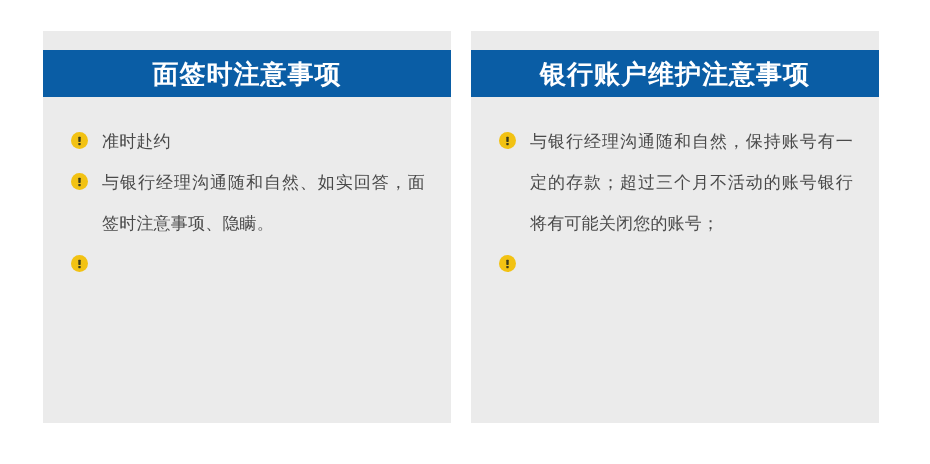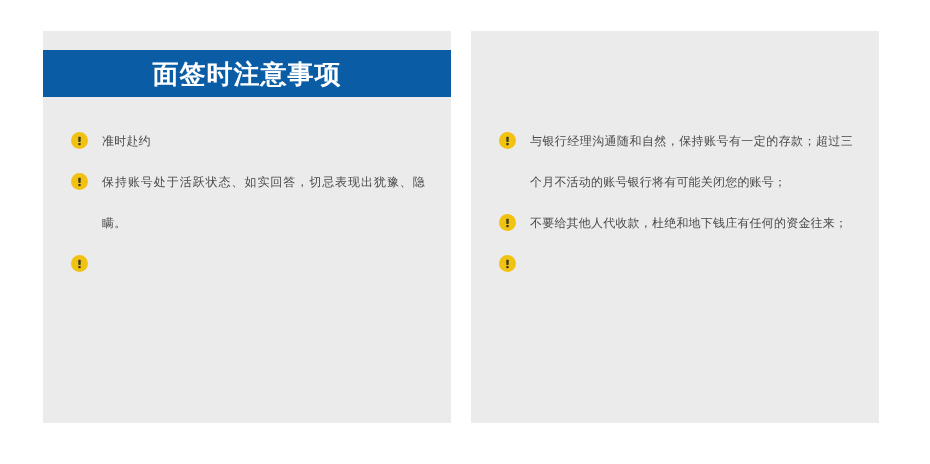--- a/index.html
+++ b/index.html
@@ -78,21 +78,21 @@
     background: #f2c213;
     display: flex;
     align-items: center;
     justify-content: center;
     box-sizing: border-box;
   }
   .warn-icon svg { display: block; }
 
   .tip-text {
     display: block;
-    font-size: 12px;
+    font-size: 17px;
     line-height: 41px;
     color: #4a4a4a;
     font-family: "DejaVu Sans", "Liberation Sans", sans-serif;
     text-align: justify;
     text-justify: inter-character;
     letter-spacing: 0.2px;
   }
 </style>
 </head>
 <body>
@@ -115,57 +115,51 @@
         <span class="tip-text">准时赴约</span>
       </div>
 
       <div class="tip-item">
         <span class="warn-icon">
           <svg width="11" height="11" viewBox="0 0 11 11" aria-hidden="true">
             <rect x="4.3" y="1.7" width="2.4" height="5.2" rx="0.6" fill="#3b3b1a"></rect>
             <rect x="4.3" y="8.0" width="2.4" height="2.2" rx="0.6" fill="#3b3b1a"></rect>
           </svg>
         </span>
-        <span class="tip-text">保持账号处于活跃状态、如实回答，切忌表现出犹豫、隐瞒。</span>
+        <span class="tip-text">与银行经理沟通随和自然、如实回答，面签时注意事项、隐瞒。</span>
       </div>
 
       <div class="tip-item">
         <span class="warn-icon">
           <svg width="11" height="11" viewBox="0 0 11 11" aria-hidden="true">
             <rect x="4.3" y="1.7" width="2.4" height="5.2" rx="0.6" fill="#3b3b1a"></rect>
             <rect x="4.3" y="8.0" width="2.4" height="2.2" rx="0.6" fill="#3b3b1a"></rect>
           </svg>
         </span>
       </div>
 
     </div>
   </div>
 
   <div class="panel panel-right">
+    <div class="panel-header">
+      <span class="panel-title">银行账户维护注意事项</span>
+    </div>
     <div class="panel-body">
 
       <div class="tip-item">
         <span class="warn-icon">
           <svg width="11" height="11" viewBox="0 0 11 11" aria-hidden="true">
             <rect x="4.3" y="1.7" width="2.4" height="5.2" rx="0.6" fill="#3b3b1a"></rect>
             <rect x="4.3" y="8.0" width="2.4" height="2.2" rx="0.6" fill="#3b3b1a"></rect>
           </svg>
         </span>
         <span class="tip-text">与银行经理沟通随和自然，保持账号有一定的存款；超过三个月不活动的账号银行将有可能关闭您的账号；</span>
       </div>
 
-      <div class="tip-item">
-        <span class="warn-icon">
-          <svg width="11" height="11" viewBox="0 0 11 11" aria-hidden="true">
-            <rect x="4.3" y="1.7" width="2.4" height="5.2" rx="0.6" fill="#3b3b1a"></rect>
-            <rect x="4.3" y="8.0" width="2.4" height="2.2" rx="0.6" fill="#3b3b1a"></rect>
-          </svg>
-        </span>
-        <span class="tip-text">不要给其他人代收款，杜绝和地下钱庄有任何的资金往来；</span>
-      </div>
 
       <div class="tip-item">
         <span class="warn-icon">
           <svg width="11" height="11" viewBox="0 0 11 11" aria-hidden="true">
             <rect x="4.3" y="1.7" width="2.4" height="5.2" rx="0.6" fill="#3b3b1a"></rect>
             <rect x="4.3" y="8.0" width="2.4" height="2.2" rx="0.6" fill="#3b3b1a"></rect>
           </svg>
         </span>
       </div>
 

